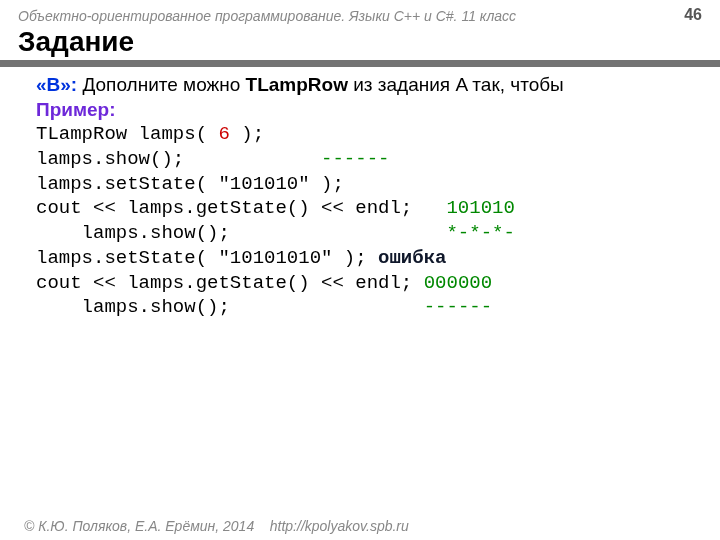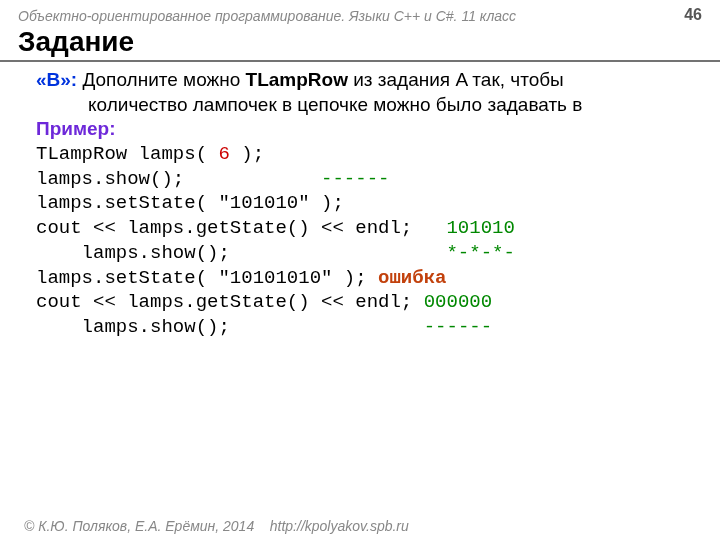--- a/index.html
+++ b/index.html
@@ -25,21 +25,21 @@
     font-weight: bold;
     color: #555;
     font-size: 16px;
     font-style: normal;
   }
   .title {
     font-size: 28px;
     font-weight: bold;
     color: #000;
     padding: 2px 18px 2px 18px;
-    border-bottom: 2px solid #737373;
+    border-bottom: 7px solid #737373;
     margin-bottom: 6px;
   }
   .content {
     padding: 0 28px 0 36px;
     font-size: 19px;
     line-height: 1.3;
   }
   .level-label {
     color: #0033dd;
     font-weight: bold;
@@ -56,21 +56,21 @@
     color: #6d28d9;
     font-weight: bold;
   }
   .code {
     font-family: "Courier New", monospace;
     font-size: 19px;
     white-space: pre;
   }
   .code .red { color: #cc0000; }
   .code .green { color: #008800; }
-  .code .greenb { color: #c2410c; font-weight: bold; }
+  .code .greenb { color: #0f172a; font-weight: bold; }
   .bold { font-weight: bold; }
   .footer {
     position: absolute;
     bottom: 6px;
     left: 24px;
     font-style: italic;
     color: #888;
     font-size: 14px;
   }
 </style>
@@ -80,21 +80,20 @@
 <div class="header">
   <span>Объектно-ориентированное программирование. Языки C++ и C#. 11 класс</span>
   <span class="page-number">46</span>
 </div>
 
 <div class="title">Задание</div>
 
 <div class="content">
   <div>
     <span class="level-label">«B»:</span><span class="task-text"> Дополните можно </span><span class="task-text bold">TLampRow</span><span class="task-text"> из задания A так, чтобы </span>
-    <span class="task-indent task-text">количество лампочек в цепочке можно было задавать в </span>
   </div>
 
   <div class="example-label">Пример:</div>
 
   <div class="code"><span>TLampRow lamps( </span><span class="red">6</span><span> );</span>
 <span>lamps.show();            </span><span class="green">------</span>
 <span>lamps.setState( "101010" );</span>
 <span>cout &lt;&lt; lamps.getState() &lt;&lt; endl;   </span><span class="green">101010</span>
 <span>    lamps.show();                   </span><span class="green">*-*-*-</span>
 <span>lamps.setState( "10101010" ); </span><span class="greenb">ошибка</span>

